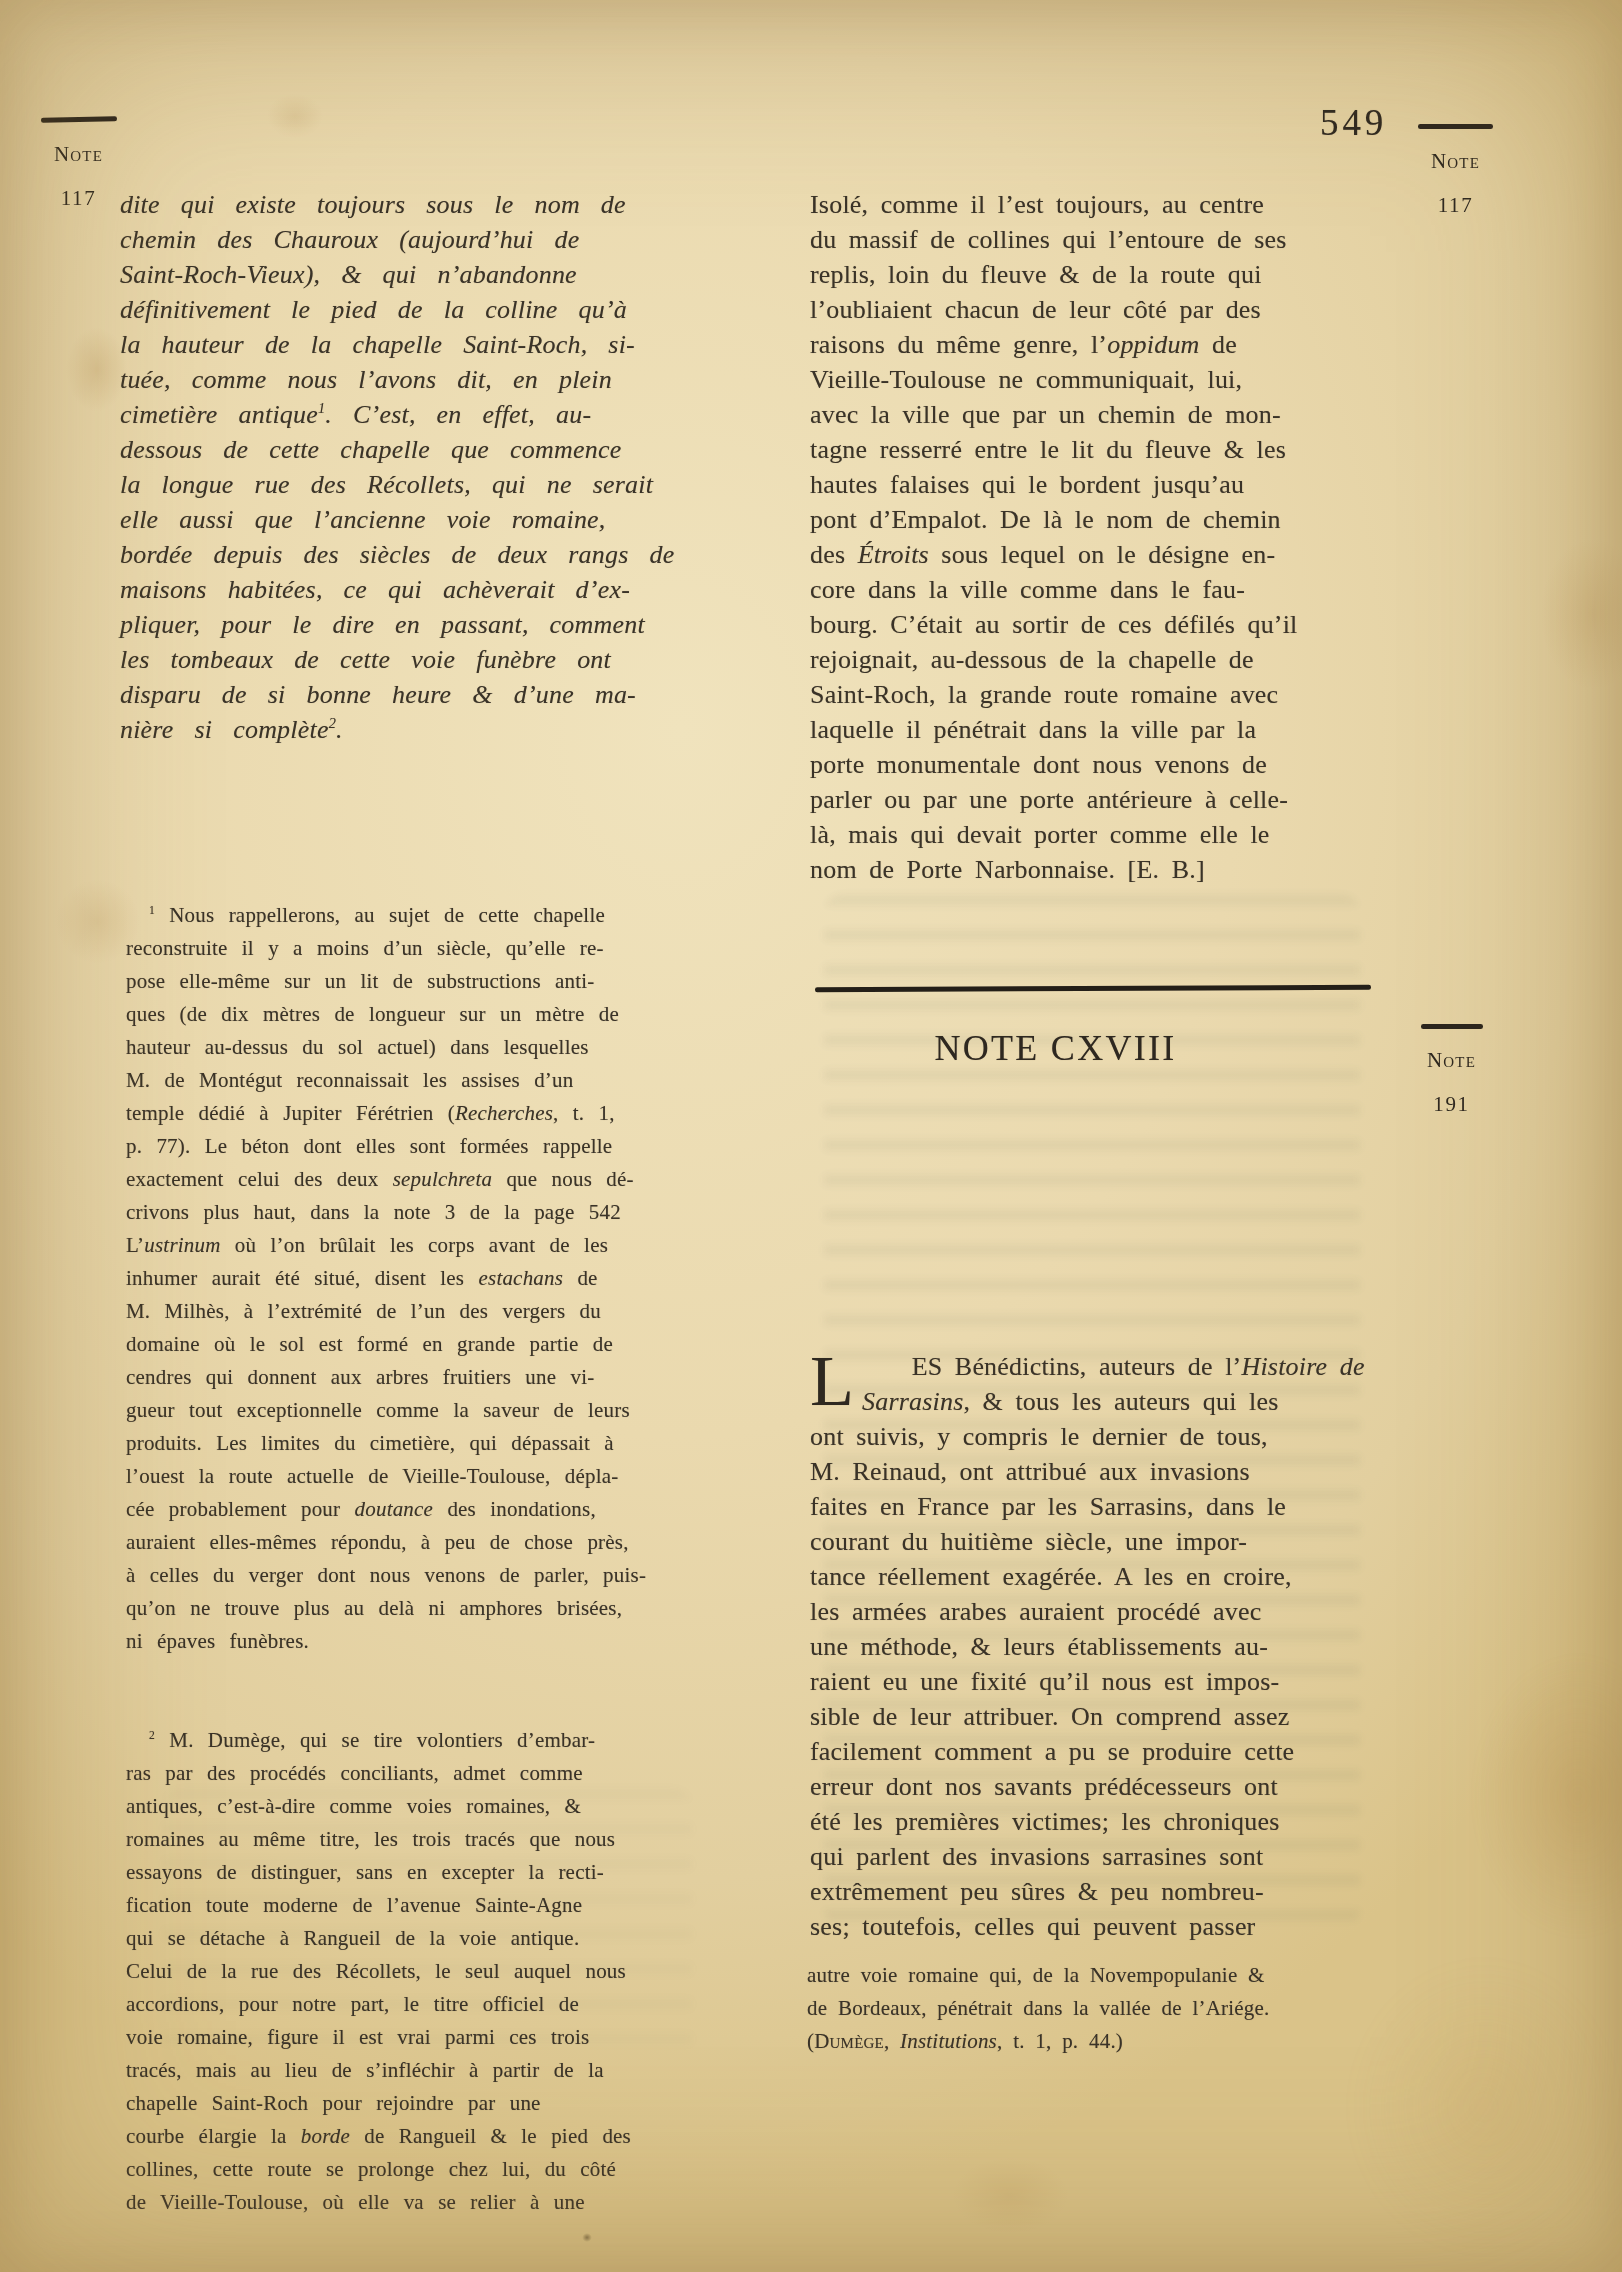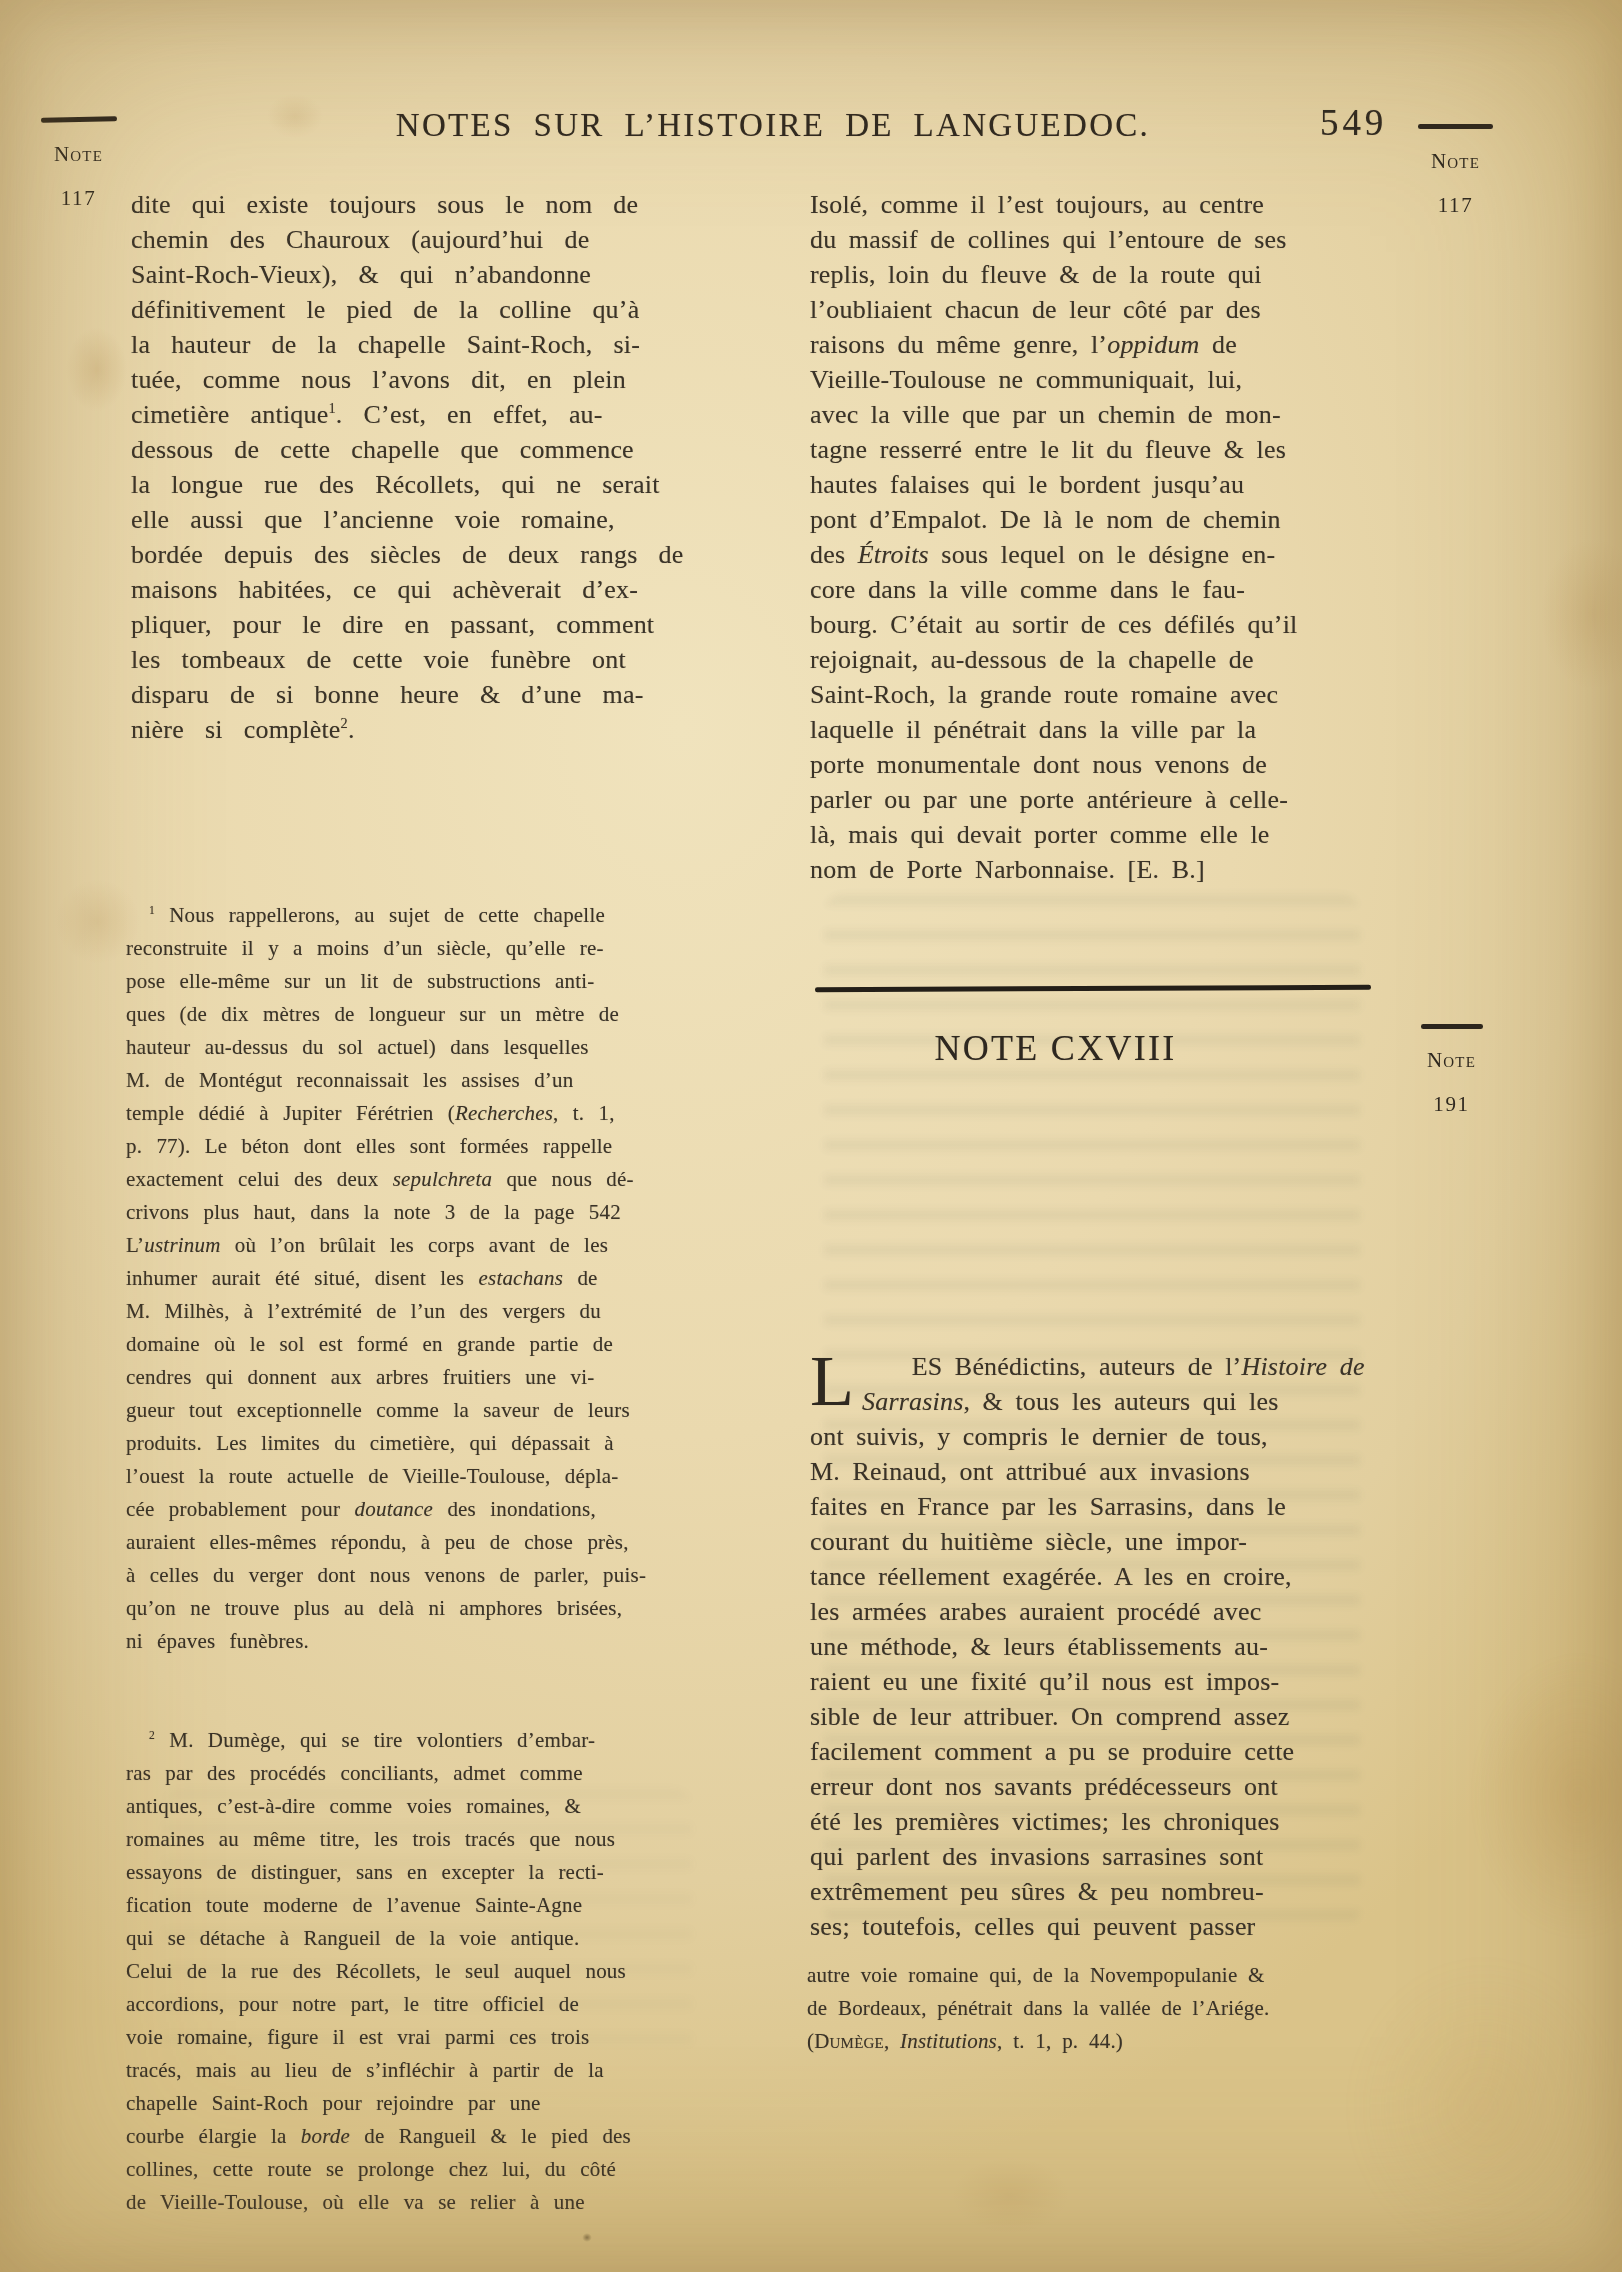--- a/index.html
+++ b/index.html
@@ -49,36 +49,35 @@
   <div class="showthrough" style="left:163px;top:1788px;width:529px;height:280px;opacity:.35;"></div>
   <div class="stain" style="left:54px;top:311px;width:85px;height:117px;background:radial-gradient(closest-side,rgba(164,120,55,.20),rgba(164,120,55,0) 72%);"></div>
   <div class="stain" style="left:39px;top:863px;width:117px;height:117px;background:radial-gradient(closest-side,rgba(164,120,55,.15),rgba(164,120,55,0) 72%);"></div>
   <div class="stain" style="left:256px;top:85px;width:78px;height:62px;background:radial-gradient(closest-side,rgba(160,115,50,.13),rgba(160,115,50,0) 72%);"></div>
   <div class="stain" style="left:1523px;top:513px;width:140px;height:202px;background:radial-gradient(closest-side,rgba(170,125,60,.17),rgba(170,125,60,0) 75%);"></div>
   <div class="stain" style="left:1446px;top:1617px;width:264px;height:358px;background:radial-gradient(closest-side,rgba(175,128,58,.24),rgba(175,128,58,0) 78%);filter:blur(6.2px);"></div>
   <div class="stain" style="left:1321px;top:1928px;width:326px;height:358px;background:radial-gradient(closest-side,rgba(190,150,80,.18),rgba(190,150,80,0) 80%);filter:blur(11px);"></div>
   <div class="stain" style="left:933px;top:2145px;width:155px;height:101px;background:radial-gradient(closest-side,rgba(165,120,55,.12),rgba(165,120,55,0) 75%);"></div>
   <div class="stain" style="left:581px;top:2232px;width:11.7px;height:11px;background:radial-gradient(closest-side,rgba(70,58,35,.55),rgba(70,58,35,0) 80%);"></div>
 
-  <div class="txt header-title" style="left:326px;top:107px;width:894px;">NOTES SUR L’HISTOIRE DE LANGUEDOC.</div>
   <div class="txt page-number" style="left:1320px;top:101px;">549</div>
 
   <div class="mnote" style="left:31px;top:117px;">
     <div class="mnote-rule" style="width:76px;transform:rotate(-1.2deg);"></div>
     <div class="mnote-label">Note</div>
     <div class="mnote-num">117</div>
   </div>
 
   <div class="mnote" style="left:1408px;top:124px;">
     <div class="mnote-rule" style="width:75px;"></div>
     <div class="mnote-label">Note</div>
     <div class="mnote-num">117</div>
   </div>
 
-  <div class="txt body-text ws-wide" style="left:131px;top:187px;width:661px;">dite qui existe toujours sous le nom de
+  <div class="txt body-text ws-wide" style="left:120px;top:187px;width:661px;font-style:italic;">dite qui existe toujours sous le nom de
 chemin des Chauroux (aujourd’hui de
 Saint-Roch-Vieux), &amp; qui n’abandonne
 définitivement le pied de la colline qu’à
 la hauteur de la chapelle Saint-Roch, si-
 tuée, comme nous l’avons dit, en plein
 cimetière antique<sup>1</sup>. C’est, en effet, au-
 dessous de cette chapelle que commence
 la longue rue des Récollets, qui ne serait
 elle aussi que l’ancienne voie romaine,
 bordée depuis des siècles de deux rangs de

